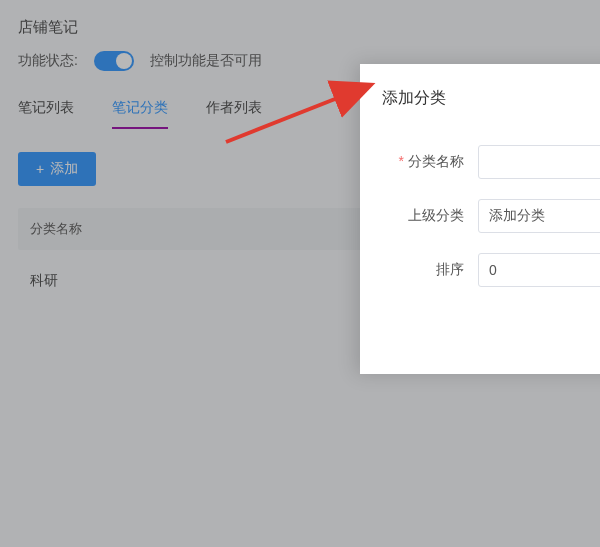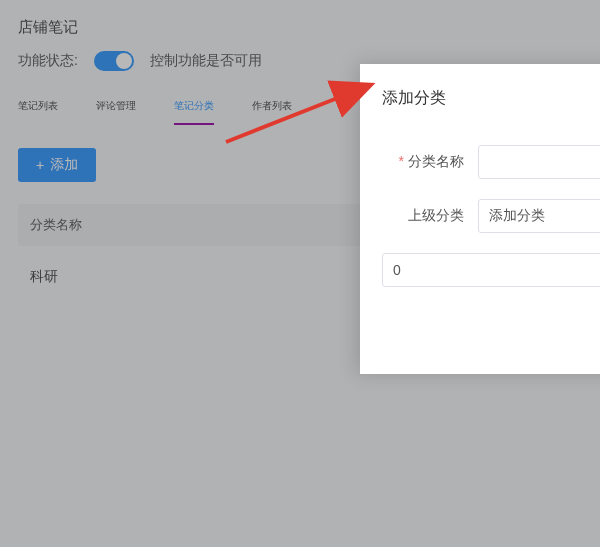--- a/index.html
+++ b/index.html
@@ -55,21 +55,21 @@
     .tabs {
       display: flex;
       gap: 38px;
       border-bottom: 1px solid transparent;
       margin-bottom: 22px;
     }
     .tab {
       padding-bottom: 10px;
       color: #555;
       cursor: pointer;
-      font-size: 10px;
+      font-size: 14px;
     }
     .tab.active {
       color: #409eff;
       border-bottom: 2px solid #a21caf;
     }
 
     .add-btn {
       display: inline-flex;
       align-items: center;
       justify-content: center;
@@ -169,21 +169,20 @@
   <div class="page-title">店铺笔记</div>
 
   <div class="feature-row">
     <span>功能状态:</span>
     <span class="toggle"></span>
     <span>控制功能是否可用</span>
   </div>
 
   <div class="tabs">
     <div class="tab">笔记列表</div>
-    <div class="tab">评论管理</div>
     <div class="tab active">笔记分类</div>
     <div class="tab">作者列表</div>
   </div>
 
   <button class="add-btn">
     <span class="plus">+</span>
     <span>添加</span>
   </button>
 
   <div class="table-header">分类名称</div>
@@ -206,20 +205,21 @@
   </div>
 
   <div class="form-row">
     <div class="form-label">上级分类</div>
     <div class="form-select">
       <span>添加分类</span>
     </div>
   </div>
 
   <div class="form-row">
+    <div class="form-label">排序</div>
     <input class="form-input" type="text" value="0" style="">
   </div>
 </div>
 
 <svg class="arrow" style="left:218px; top:72px; width:170px; height:80px;" viewBox="0 0 170 80">
   <defs>
     <marker id="ah" markerWidth="12" markerHeight="12" refX="9" refY="5" orient="auto">
       <path d="M0,0 L11,5 L0,10 Z" fill="#e03a2f"></path>
     </marker>
   </defs>

